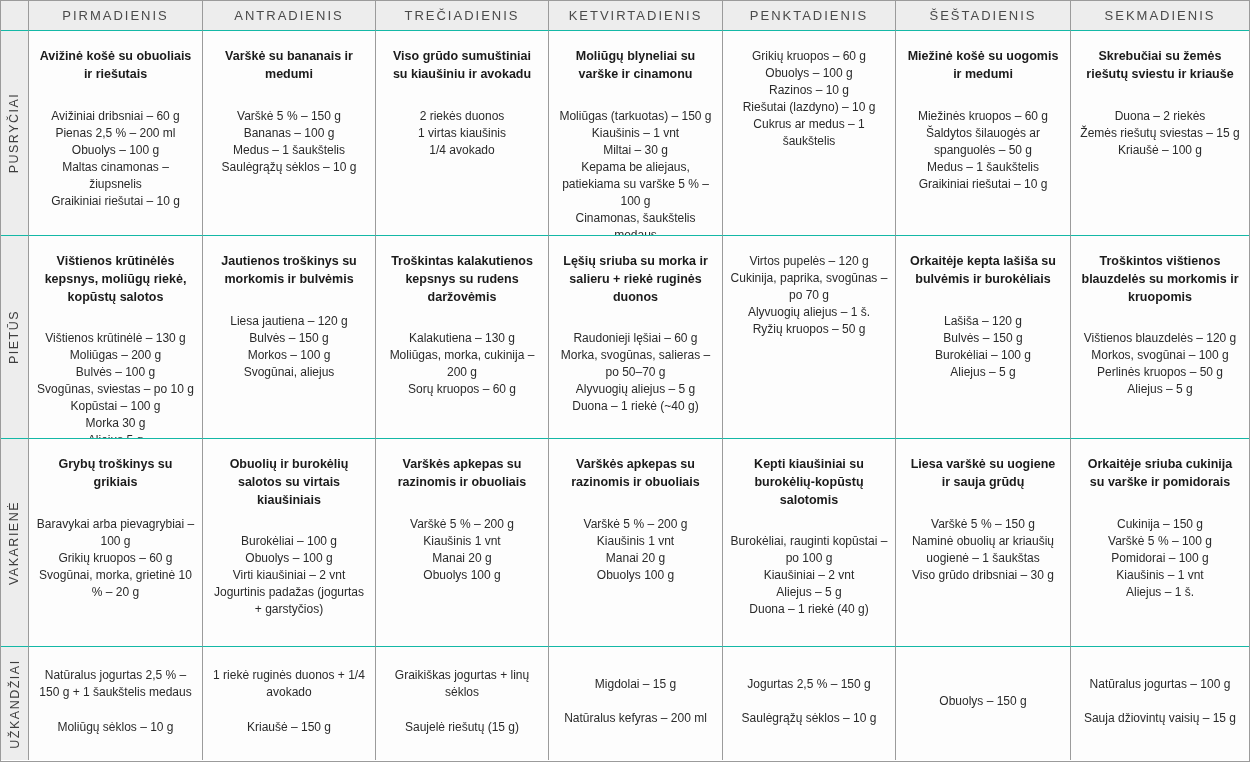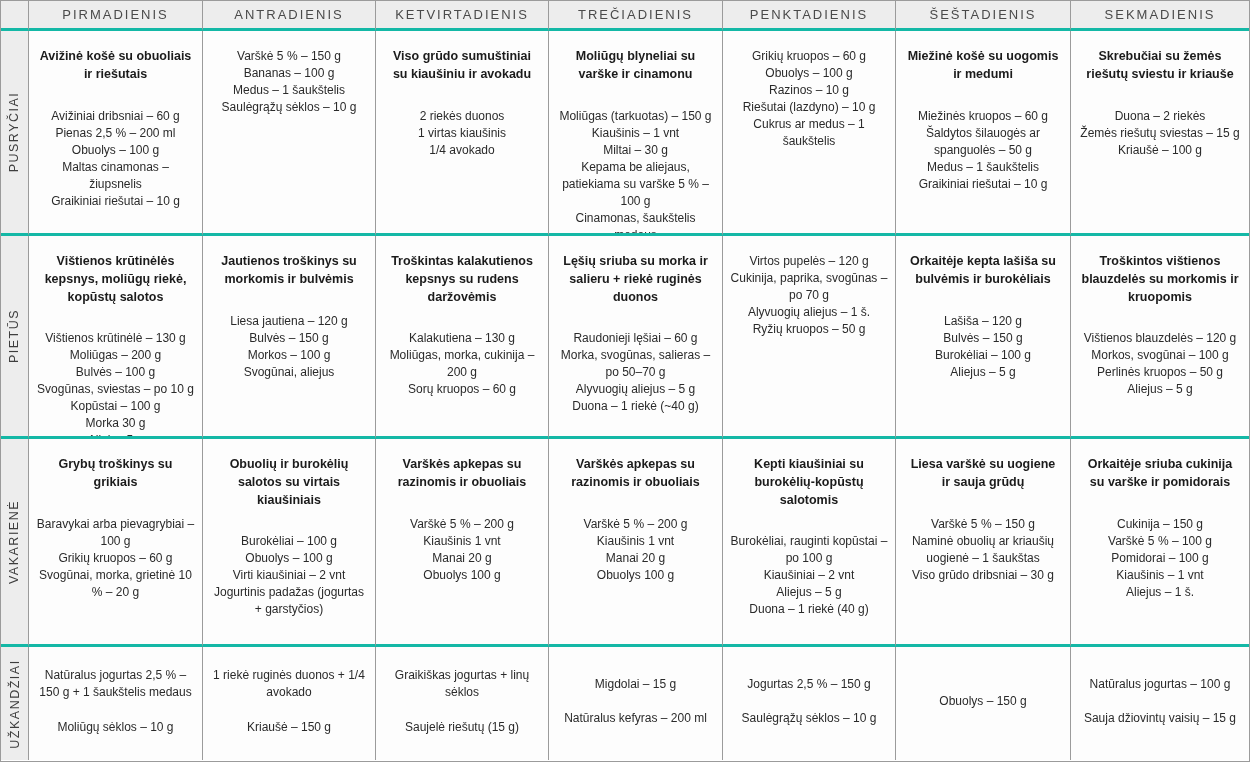--- a/index.html
+++ b/index.html
@@ -4,21 +4,21 @@
 <style>
   html,body{margin:0;padding:0;background:#fff;width:1250px;height:762px;overflow:hidden;
     font-family:"Liberation Sans","DejaVu Sans",sans-serif;}
   .menu-table{width:1248px;height:760px;border:1px solid #9b9b9b;background:#fff;}
   .header-row,.meal-row{display:grid;grid-template-columns:28px 174px 173px 173px 174px 173px 175px 1fr;}
   .header-row{height:30px;}
   .r0{height:205px;}
   .r1{height:203px;}
   .r2{height:208px;}
   .r3{height:113px;}
-  .header-row > *,.meal-row > *{border-right:1px solid #9b9b9b;border-bottom:3px solid #14b8a6;box-sizing:border-box;min-width:0;}
+  .header-row > *,.meal-row > *{border-right:1px solid #9b9b9b;border-bottom:1px solid #14b8a6;box-sizing:border-box;min-width:0;}
   .header-row > :last-child,.meal-row > :last-child{border-right:none;}
   .table-body .meal-row:last-child > *{border-bottom:none;}
   .corner{background:#ededed;}
   .day-header{background:#ededed;display:flex;align-items:center;justify-content:center;
     font-size:13px;letter-spacing:2px;color:#4a4a4a;white-space:nowrap;overflow:hidden;}
   .row-label{background:#ededed;display:flex;align-items:center;justify-content:center;}
   .row-label span{transform:rotate(-90deg);white-space:nowrap;font-size:12.5px;
     letter-spacing:1.5px;color:#3e3e3e;}
   .cell{background:#fdfdfd;padding:17px 6px 0;text-align:center;font-size:12px;
     color:#2a2a2a;overflow:hidden;}
@@ -31,22 +31,22 @@
 </style>
 </head>
 <body>
 
 <div class="menu-table">
   <div class="header-row">
     <div class="corner"></div>
 
   <div class="day-header">PIRMADIENIS</div>
       <div class="day-header">ANTRADIENIS</div>
+      <div class="day-header">TREČIADIENIS</div>
       <div class="day-header">KETVIRTADIENIS</div>
-      <div class="day-header">TREČIADIENIS</div>
       <div class="day-header">PENKTADIENIS</div>
       <div class="day-header">ŠEŠTADIENIS</div>
       <div class="day-header">SEKMADIENIS</div>
     </div>
   <div class="table-body">
 
   <div class="meal-row r0">
         <div class="row-label">
           <span>PUSRYČIAI</span>
         </div>
@@ -54,20 +54,21 @@
           <div class="cell-title">Avižinė košė su obuoliais ir riešutais</div>
           <div class="cell-items">
             <div class="cell-item">Avižiniai dribsniai – 60 g</div>
             <div class="cell-item">Pienas 2,5 % – 200 ml</div>
             <div class="cell-item">Obuolys – 100 g</div>
             <div class="cell-item">Maltas cinamonas – žiupsnelis</div>
             <div class="cell-item">Graikiniai riešutai – 10 g</div>
           </div>
         </div>
         <div class="cell">
+          <div class="cell-title">Varškė su bananais ir medumi</div>
           <div class="cell-items">
             <div class="cell-item">Varškė 5 % – 150 g</div>
             <div class="cell-item">Bananas – 100 g</div>
             <div class="cell-item">Medus – 1 šaukštelis</div>
             <div class="cell-item">Saulėgrąžų sėklos – 10 g</div>
           </div>
         </div>
         <div class="cell">
           <div class="cell-title">Viso grūdo sumuštiniai su kiaušiniu ir avokadu</div>
           <div class="cell-items">

